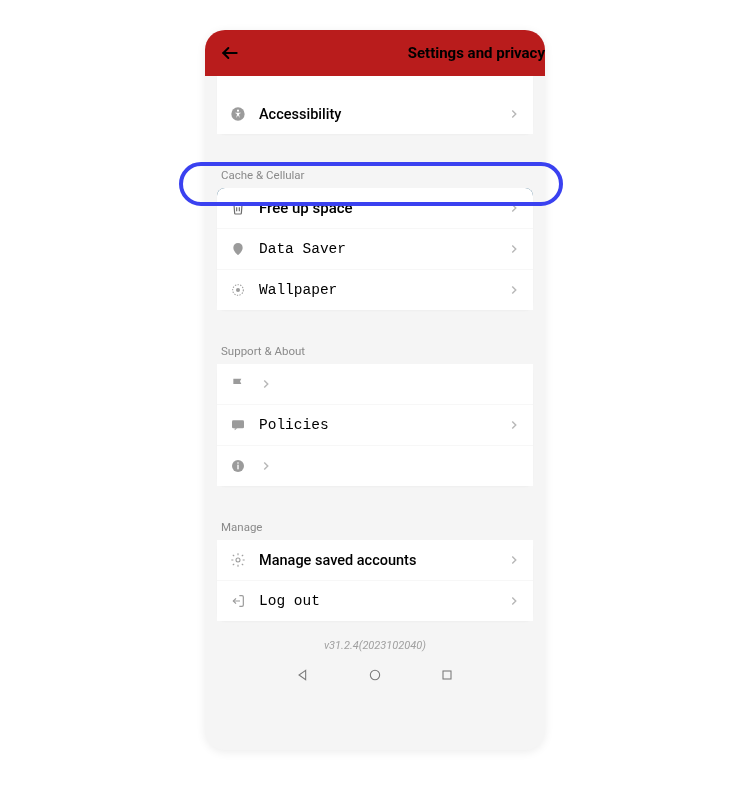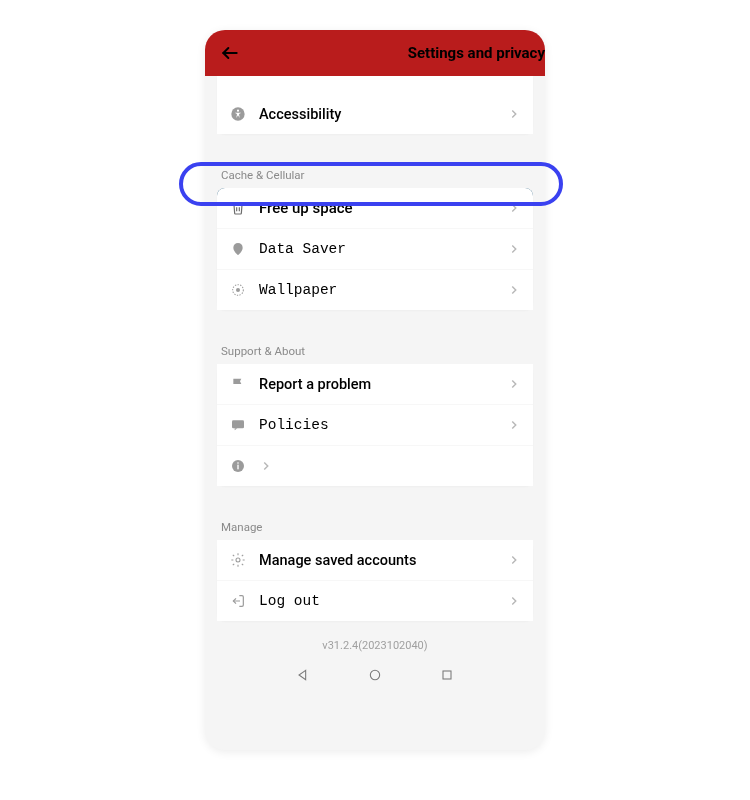--- a/index.html
+++ b/index.html
@@ -112,20 +112,21 @@
     border-radius: 50%;
     background: radial-gradient(circle at 40% 40%, #b28355 0%, #7a5230 60%, #4a2f18 100%);
     margin-right: 4px;
     filter: blur(1px);
   }
   .version {
     text-align: center;
     font-size: 11px;
     color: #a0a0a0;
     padding: 18px 0 8px 0;
+    font-style: italic;
   }
   .navbar {
     display: flex;
     justify-content: center;
     gap: 54px;
     padding: 6px 0 14px 0;
     color: #7a7a7a;
   }
   .navbar .navbtn {
     width: 18px;
@@ -236,21 +237,20 @@
     <div class="section-label">Support &amp; About</div>
 
     <div class="card">
       <div class="row">
         <span class="icon">
           <svg viewBox="0 0 24 24" width="16" height="16" fill="#9b9b9b">
               <path d="M5 3v18"></path>
               <path d="M5 4 h12 l-2 4 l2 4 H5 Z"></path>
             </svg>
         </span>
-        <span class="label">Report a problem</span>
         <span class="chevron">
           <svg viewBox="0 0 24 24" width="14" height="14" fill="none" stroke="#b8b8b8" stroke-width="2.5">
               <polyline points="9 6 15 12 9 18"></polyline>
             </svg>
         </span>
       </div>
       <div class="row">
         <span class="icon">
           <svg viewBox="0 0 24 24" width="16" height="16" fill="#9b9b9b">
               <rect x="3" y="5" width="18" height="12" rx="2"></rect>

